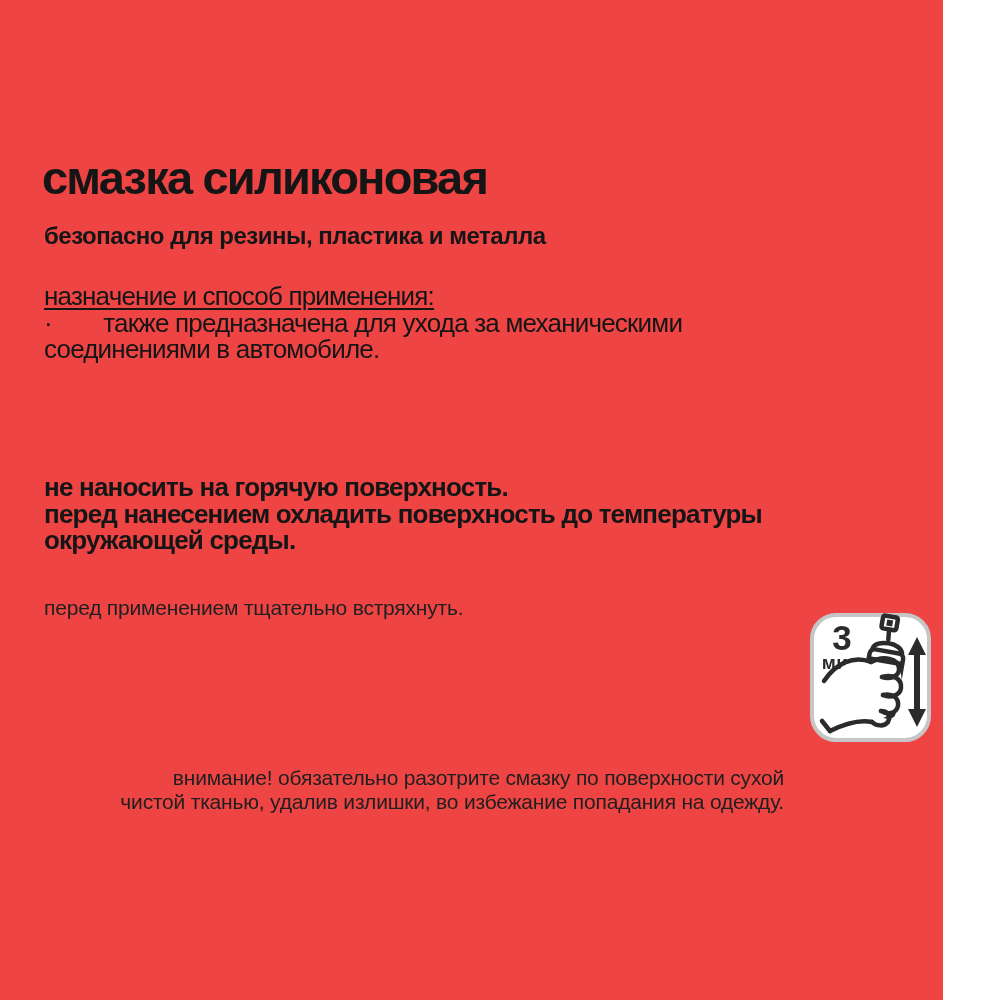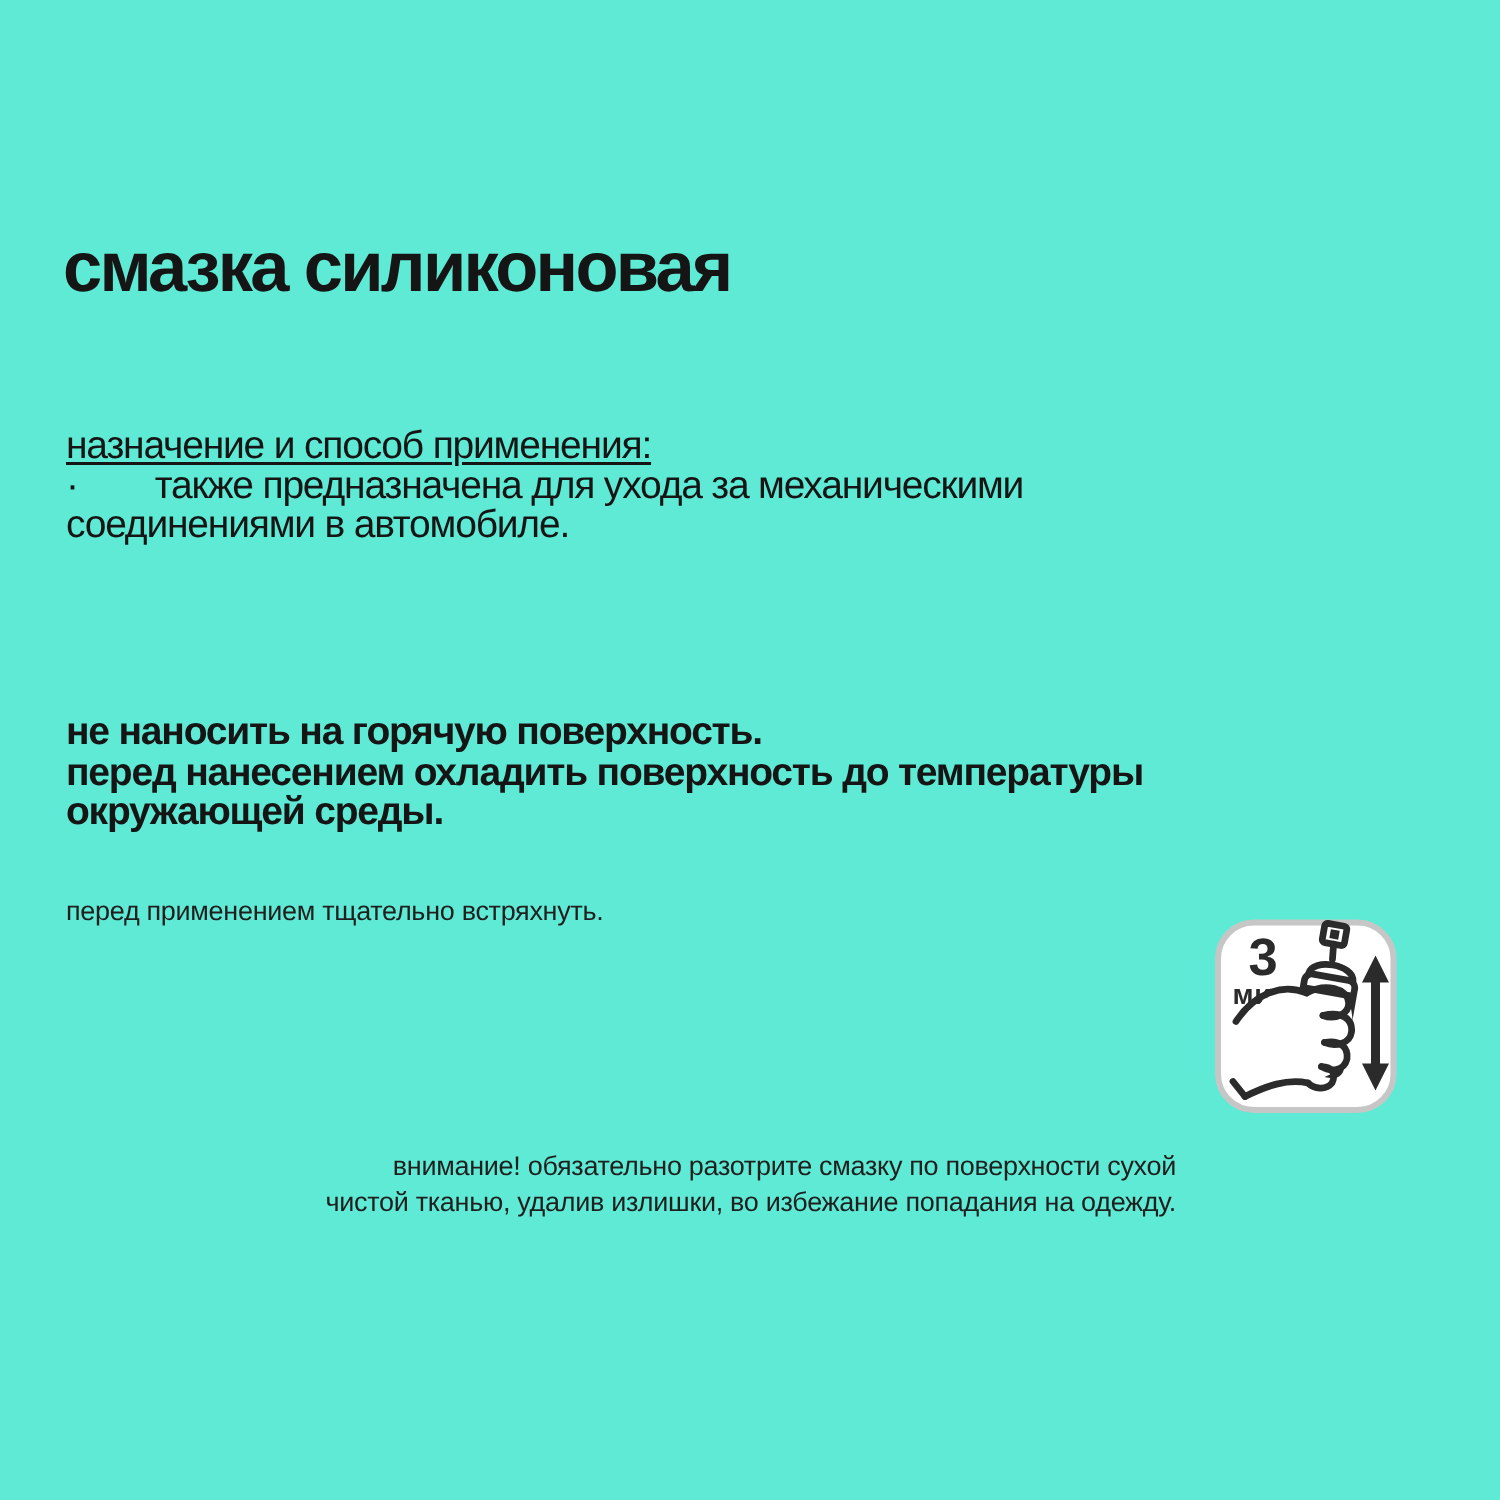--- a/index.html
+++ b/index.html
@@ -1,21 +1,21 @@
 <!DOCTYPE html>
 <html><head>
 <meta charset="utf-8">
 <style>
   html,body{margin:0;padding:0;}
   body{
     width:1000px;height:1000px;background:#ffffff;
     font-family:"Liberation Sans","DejaVu Sans",sans-serif;
     color:#151515;
   }
-  #page{position:relative;width:1000px;height:1000px;overflow:hidden;background:#5eead4;}
+  #page{position:relative;width:896px;height:1000px;overflow:hidden;background:#ef4444;padding-left:47px;}
   .abs{position:absolute;}
   .pre{white-space:pre-wrap;}
 
   #title{
     left:42px;top:153px;
     font-size:47px;font-weight:700;letter-spacing:-1.8px;line-height:1.05;
   }
   #subtitle{
     left:44px;top:222px;
     font-size:24px;font-weight:700;letter-spacing:-0.5px;
@@ -31,21 +31,21 @@
     margin:0 0 1px 0;
   }
   .bullet{margin:0;}
   .bullet + .bullet{margin-top:0;}
   #warning{
     left:44px;top:474px;width:910px;
     font-size:26px;font-weight:700;letter-spacing:-0.8px;line-height:26.5px;
   }
   .smalltext{
     left:44px;width:740px;
-    font-size:18px;font-weight:400;letter-spacing:-0.2px;line-height:23.5px;
+    font-size:21px;font-weight:400;letter-spacing:-0.2px;line-height:23.5px;
     color:#1f1f1f;
   }
   #instruction-shake{top:596px;}
   #instruction-apply{top:644px;}
   #instruction-attention{top:766px;text-align:right;}
 
   #shake-box{
     left:810px;top:613px;width:121px;height:129px;
     border:4px solid #c6c6c6;border-radius:26px;
     box-sizing:border-box;background:#ffffff;
@@ -53,20 +53,21 @@
   #shake-box svg{position:absolute;left:-4px;top:-4px;}
   .icon-num{font-weight:700;}
 </style>
 </head>
 <body>
 
 <div id="page">
 
   <h1 id="title" class="abs" style="margin:0;">смазка силиконовая</h1>
 
+  <div id="subtitle" class="abs">безопасно для резины, пластика и металла</div>
 
   <div id="usage" class="abs">
     <p id="usage-heading">назначение и способ применения:</p>
     <p class="bullet pre">·        также предназначена для ухода за механическими
 соединениями в автомобиле.</p>
   </div>
 
   <div id="warning" class="abs pre">не наносить на горячую поверхность.
 перед нанесением охладить поверхность до температуры
 окружающей среды.</div>

